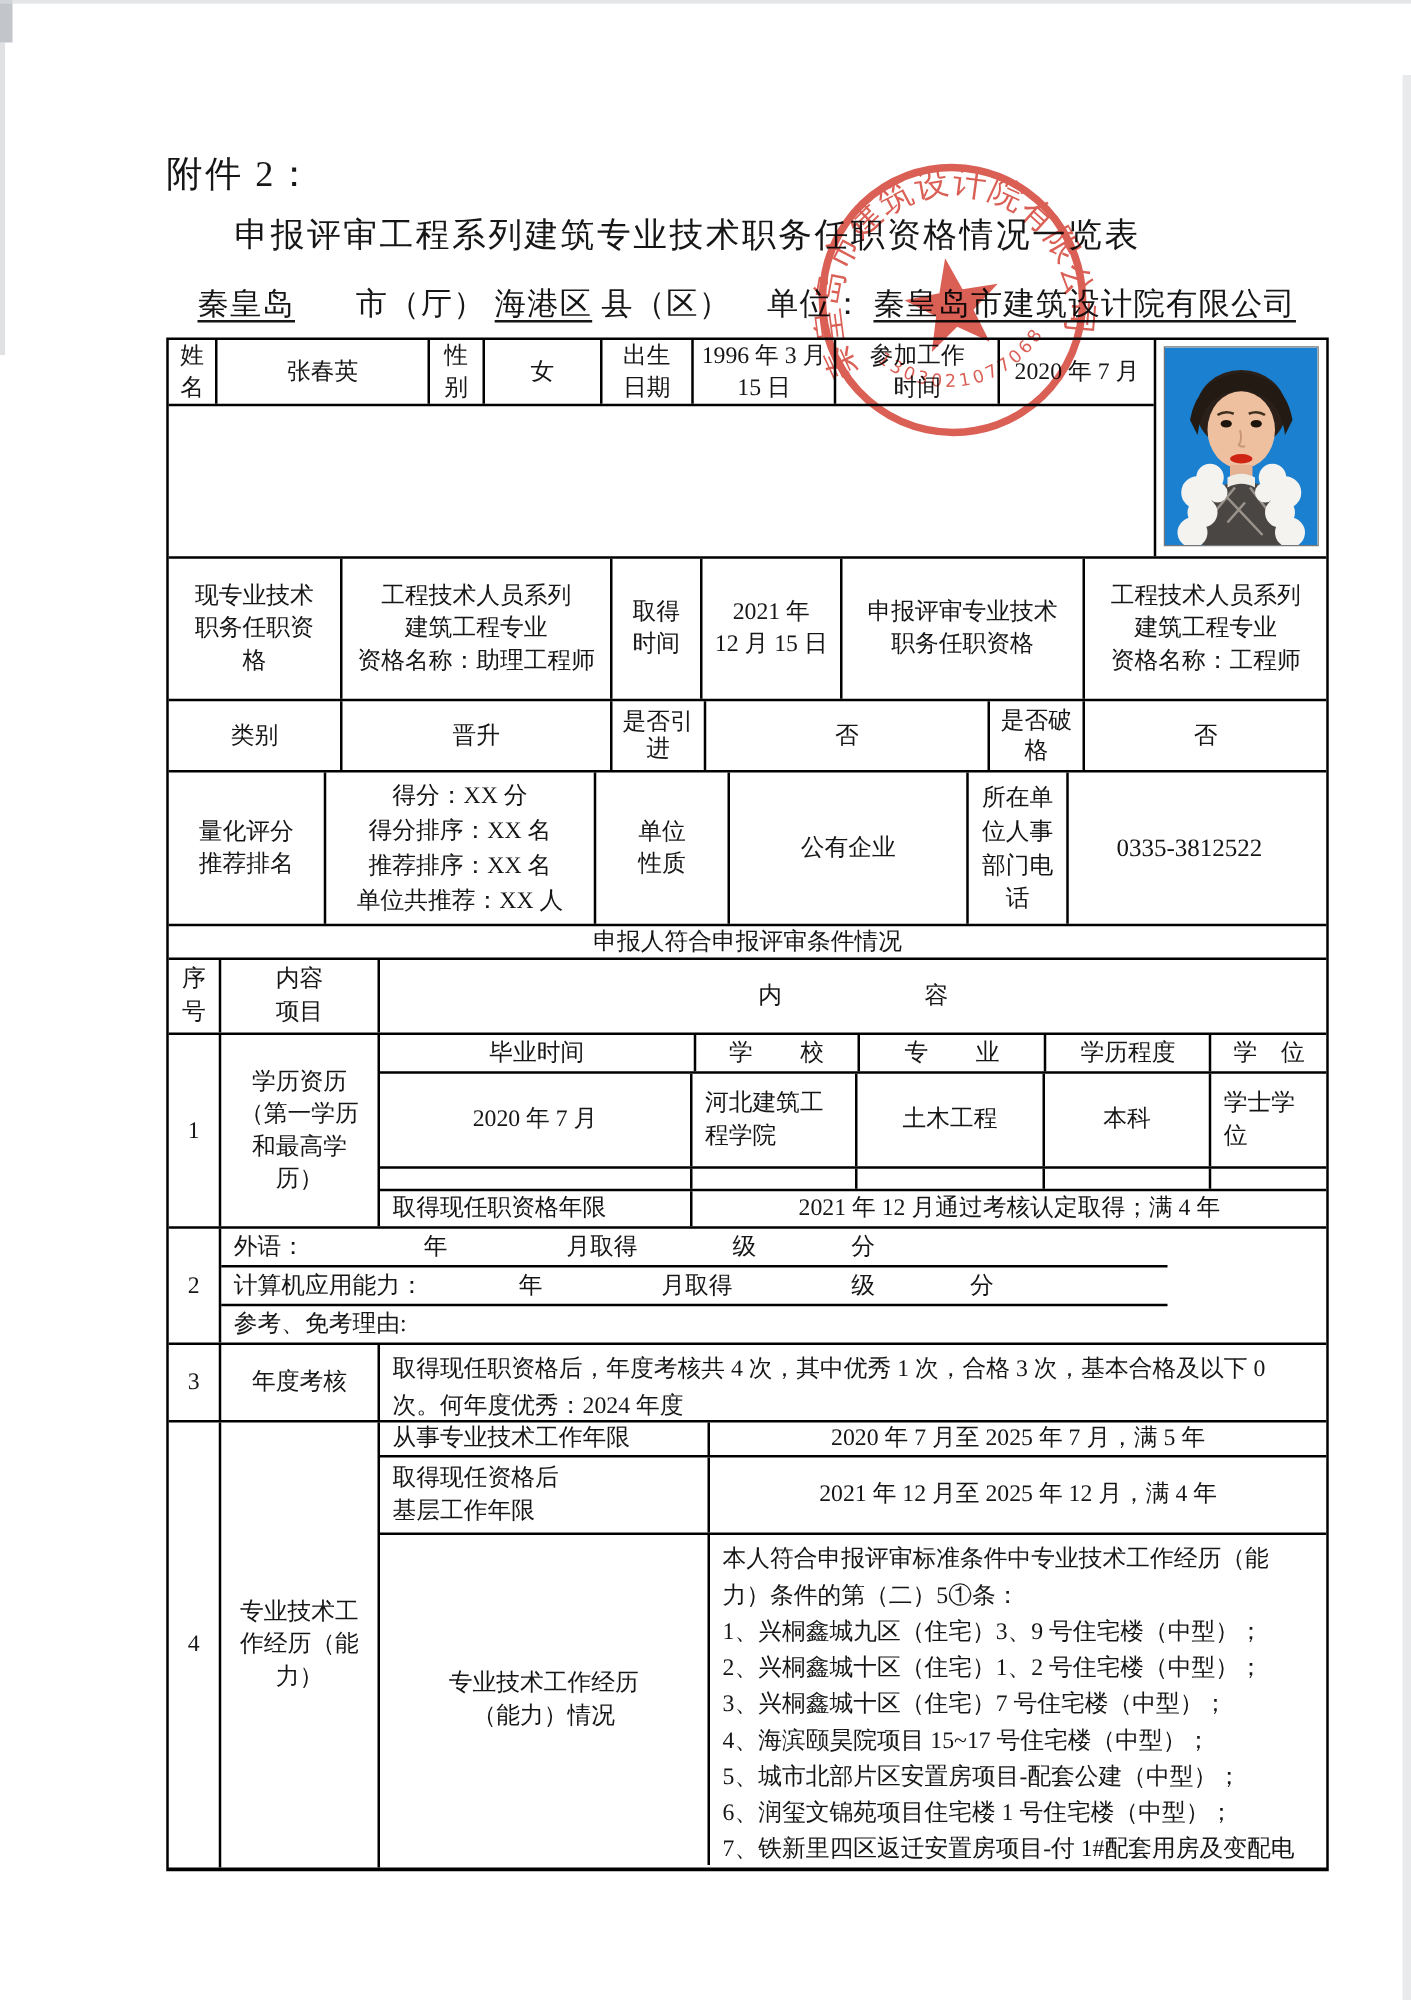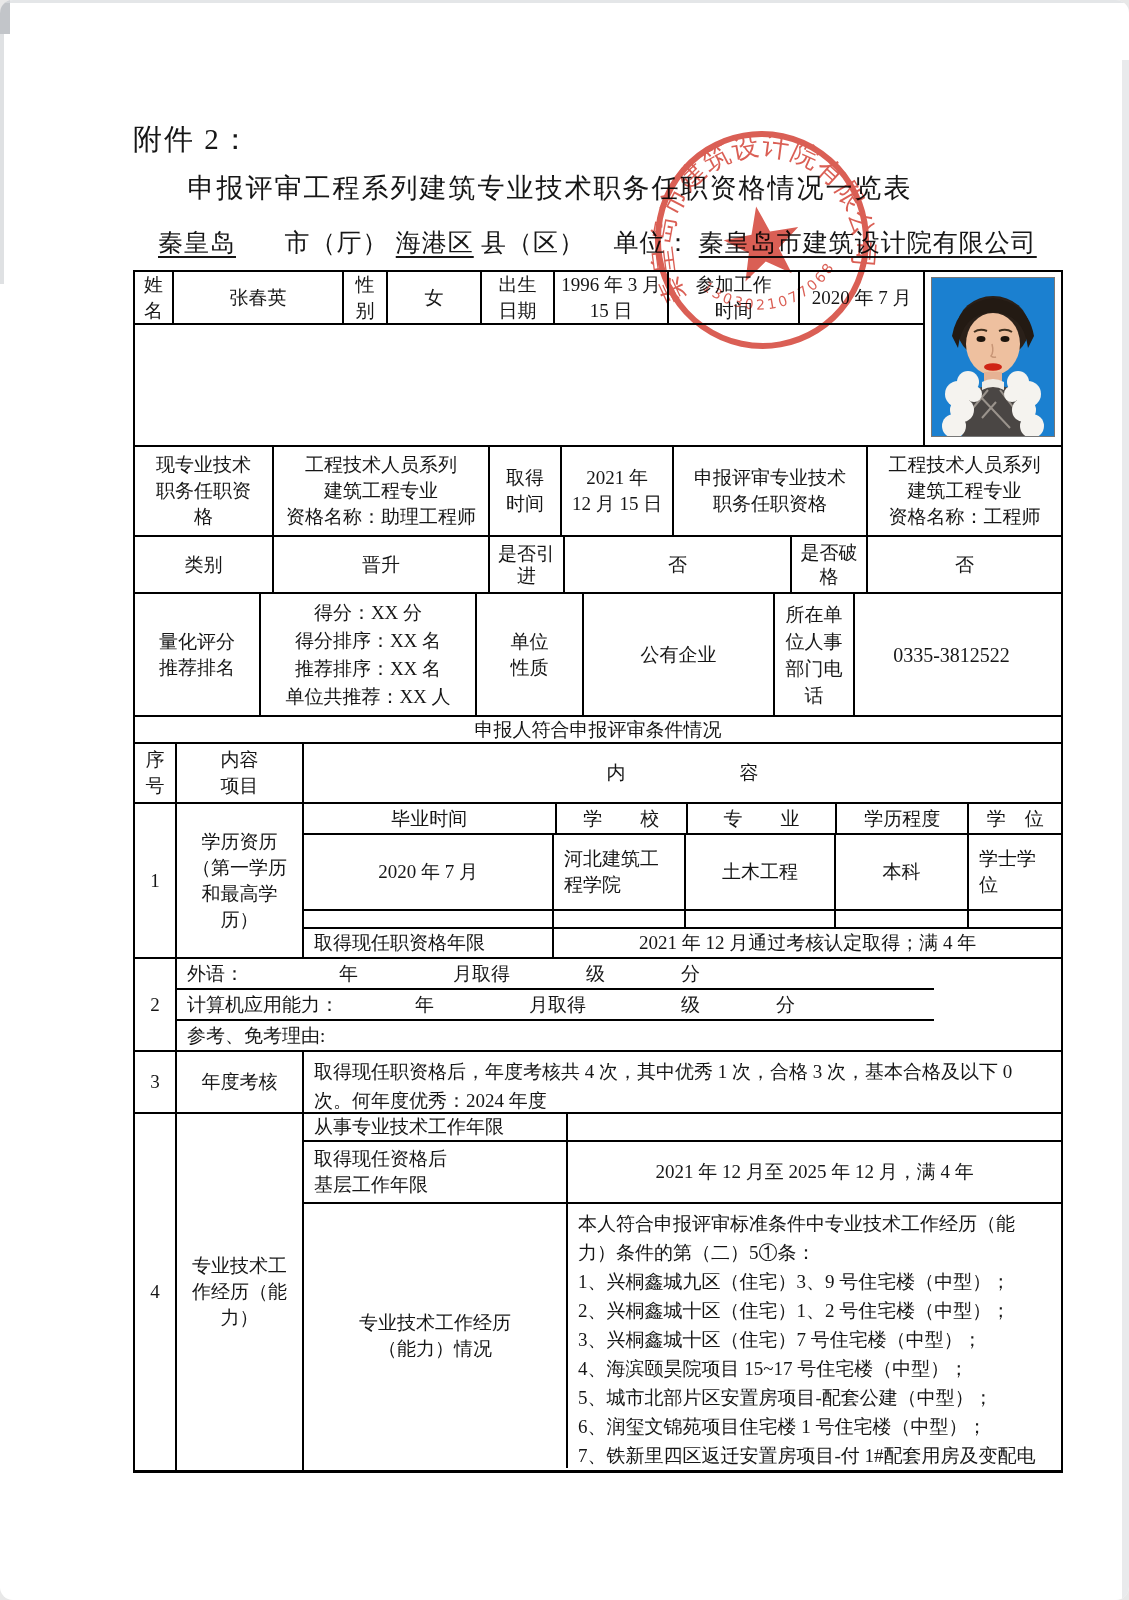--- a/index.html
+++ b/index.html
@@ -1,17 +1,17 @@
 <!DOCTYPE html>
 <html><head>
 <meta charset="utf-8">
 <style>
   html,body{margin:0;padding:0;background:#e8e8e8;}
   .page{position:relative;width:1129px;height:1600px;background:#ffffff;overflow:hidden;
-        font-family:"Liberation Serif","DejaVu Serif",serif;color:#161616;border-radius:13px;}
+        font-family:"Liberation Serif","DejaVu Serif",serif;color:#161616;}
   .pre{white-space:pre-line;}
   .attach{position:absolute;left:133px;top:120px;font-size:29px;letter-spacing:2px;}
   .title{position:absolute;left:0;top:170px;width:1100px;text-align:center;font-size:27px;letter-spacing:2px;}
   .subtitle{position:absolute;left:138px;top:226px;font-size:25px;letter-spacing:1px;}
   .subtitle .u{text-decoration:underline;text-underline-offset:5px;}
   .subtitle .pad{padding:0 20px;}
   .subtitle .gap{display:inline-block;width:14px;}
   
   .tbl{position:absolute;left:133px;top:270px;width:930px;border:2px solid #000;border-bottom-width:3px;box-sizing:border-box;}
   .tr{display:flex;border-bottom:2px solid #000;box-sizing:border-box;}
@@ -104,21 +104,21 @@
                 <circle cx="100" cy="148" r="12"></circle>
               <circle cx="42" cy="116" r="8"></circle>
                 <circle cx="80" cy="116" r="8"></circle>
             </g>
             <path d="M50,104 Q61,98 72,104 L72,112 Q61,106 50,112 Z" fill="#efece6"></path>
           </svg>
         </div>
       </div>
     </div>
 
-    <div class="tr" style="height:90px">
+    <div class="tr" style="height:114px">
       <div class="td pre" style="width:139px">现专业技术
 职务任职资
 格</div>
       <div class="td pre" style="width:216px">工程技术人员系列
 建筑工程专业
 资格名称：助理工程师</div>
       <div class="td pre" style="width:72px">取得
 时间</div>
       <div class="td pre" style="width:112px">2021 年
 12 月 15 日</div>
@@ -227,20 +227,21 @@
     </div>
 
     <div class="tr last" style="height:356px">
       <div class="td" style="width:42px">4</div>
       <div class="td pre" style="width:127px">专业技术工
 作经历（能
 力）</div>
       <div class="col end" style="width:757px">
         <div class="sr" style="height:28px">
           <div class="td lt" style="width:264px">从事专业技术工作年限</div>
+          <div class="td end" style="width:493px">2020 年 7 月至 2025 年 7 月，满 5 年</div>
         </div>
         <div class="sr" style="height:62px">
           <div class="td pre lt" style="width:264px">取得现任资格后
 基层工作年限</div>
           <div class="td end" style="width:493px">2021 年 12 月至 2025 年 12 月，满 4 年</div>
         </div>
         <div class="sr last" style="height:264px">
           <div class="td pre" style="width:264px">专业技术工作经历
 （能力）情况</div>
           <div class="td end blk" style="width:493px;align-items:flex-start">

